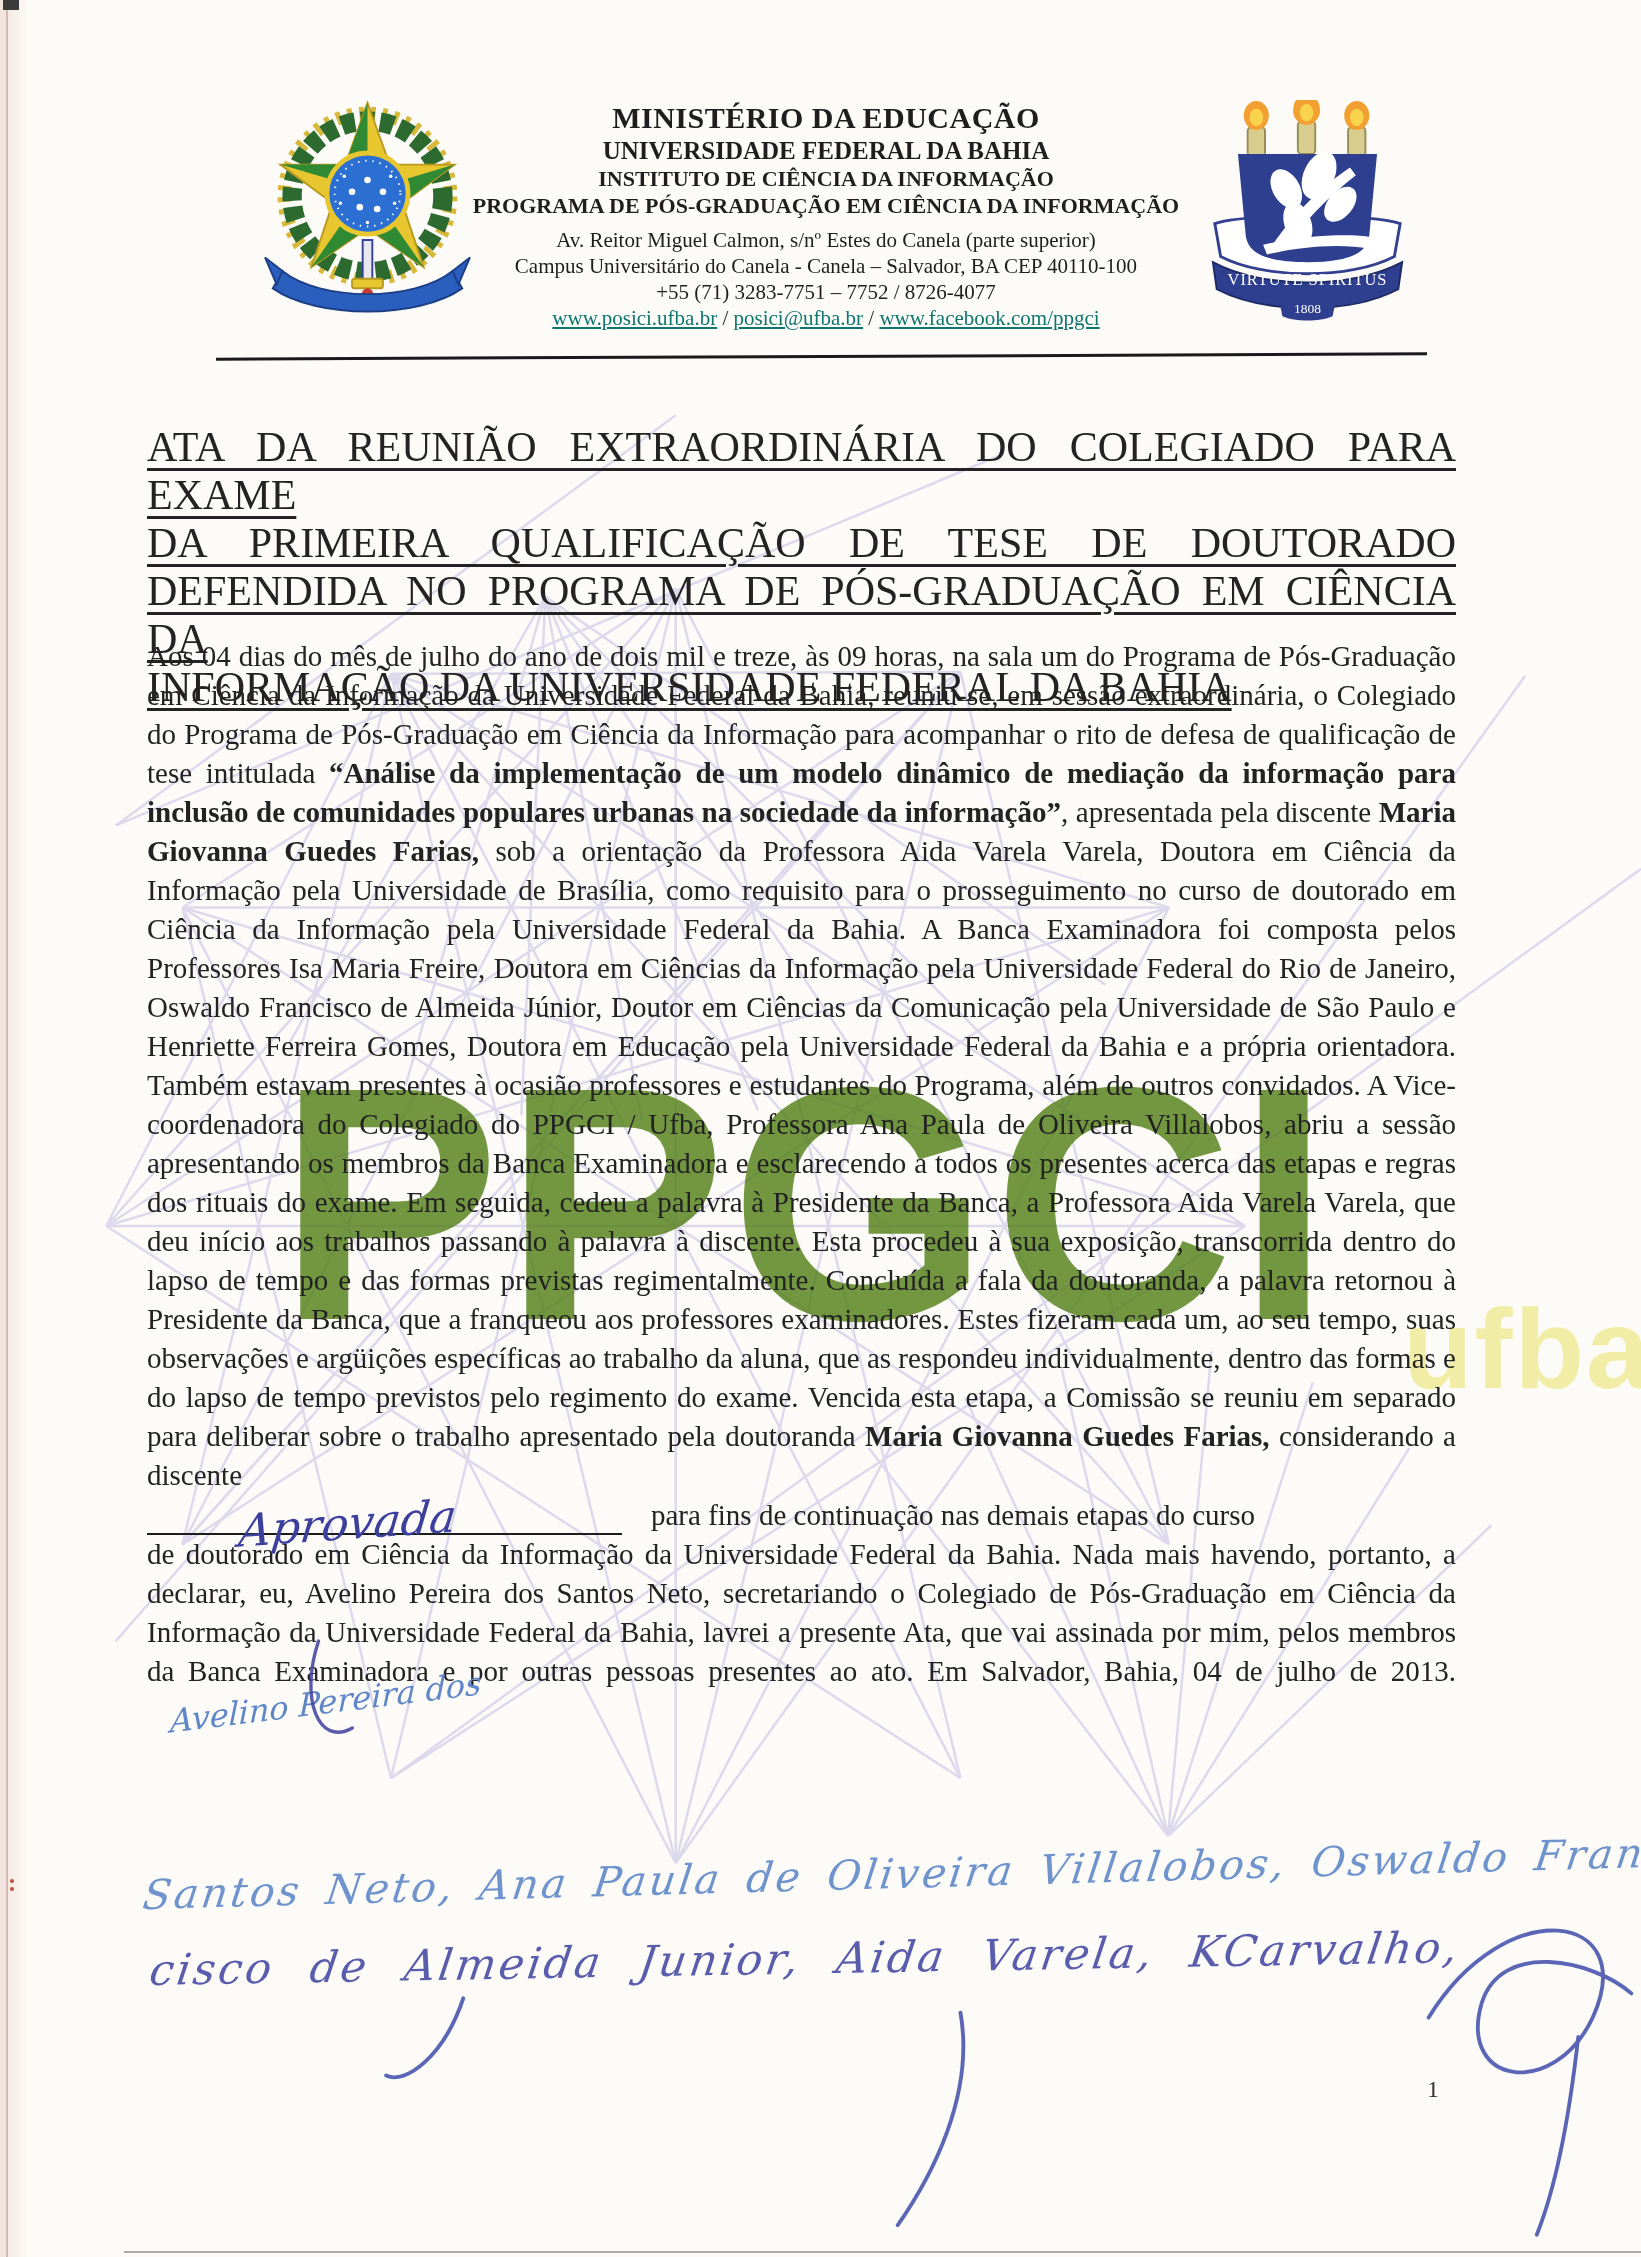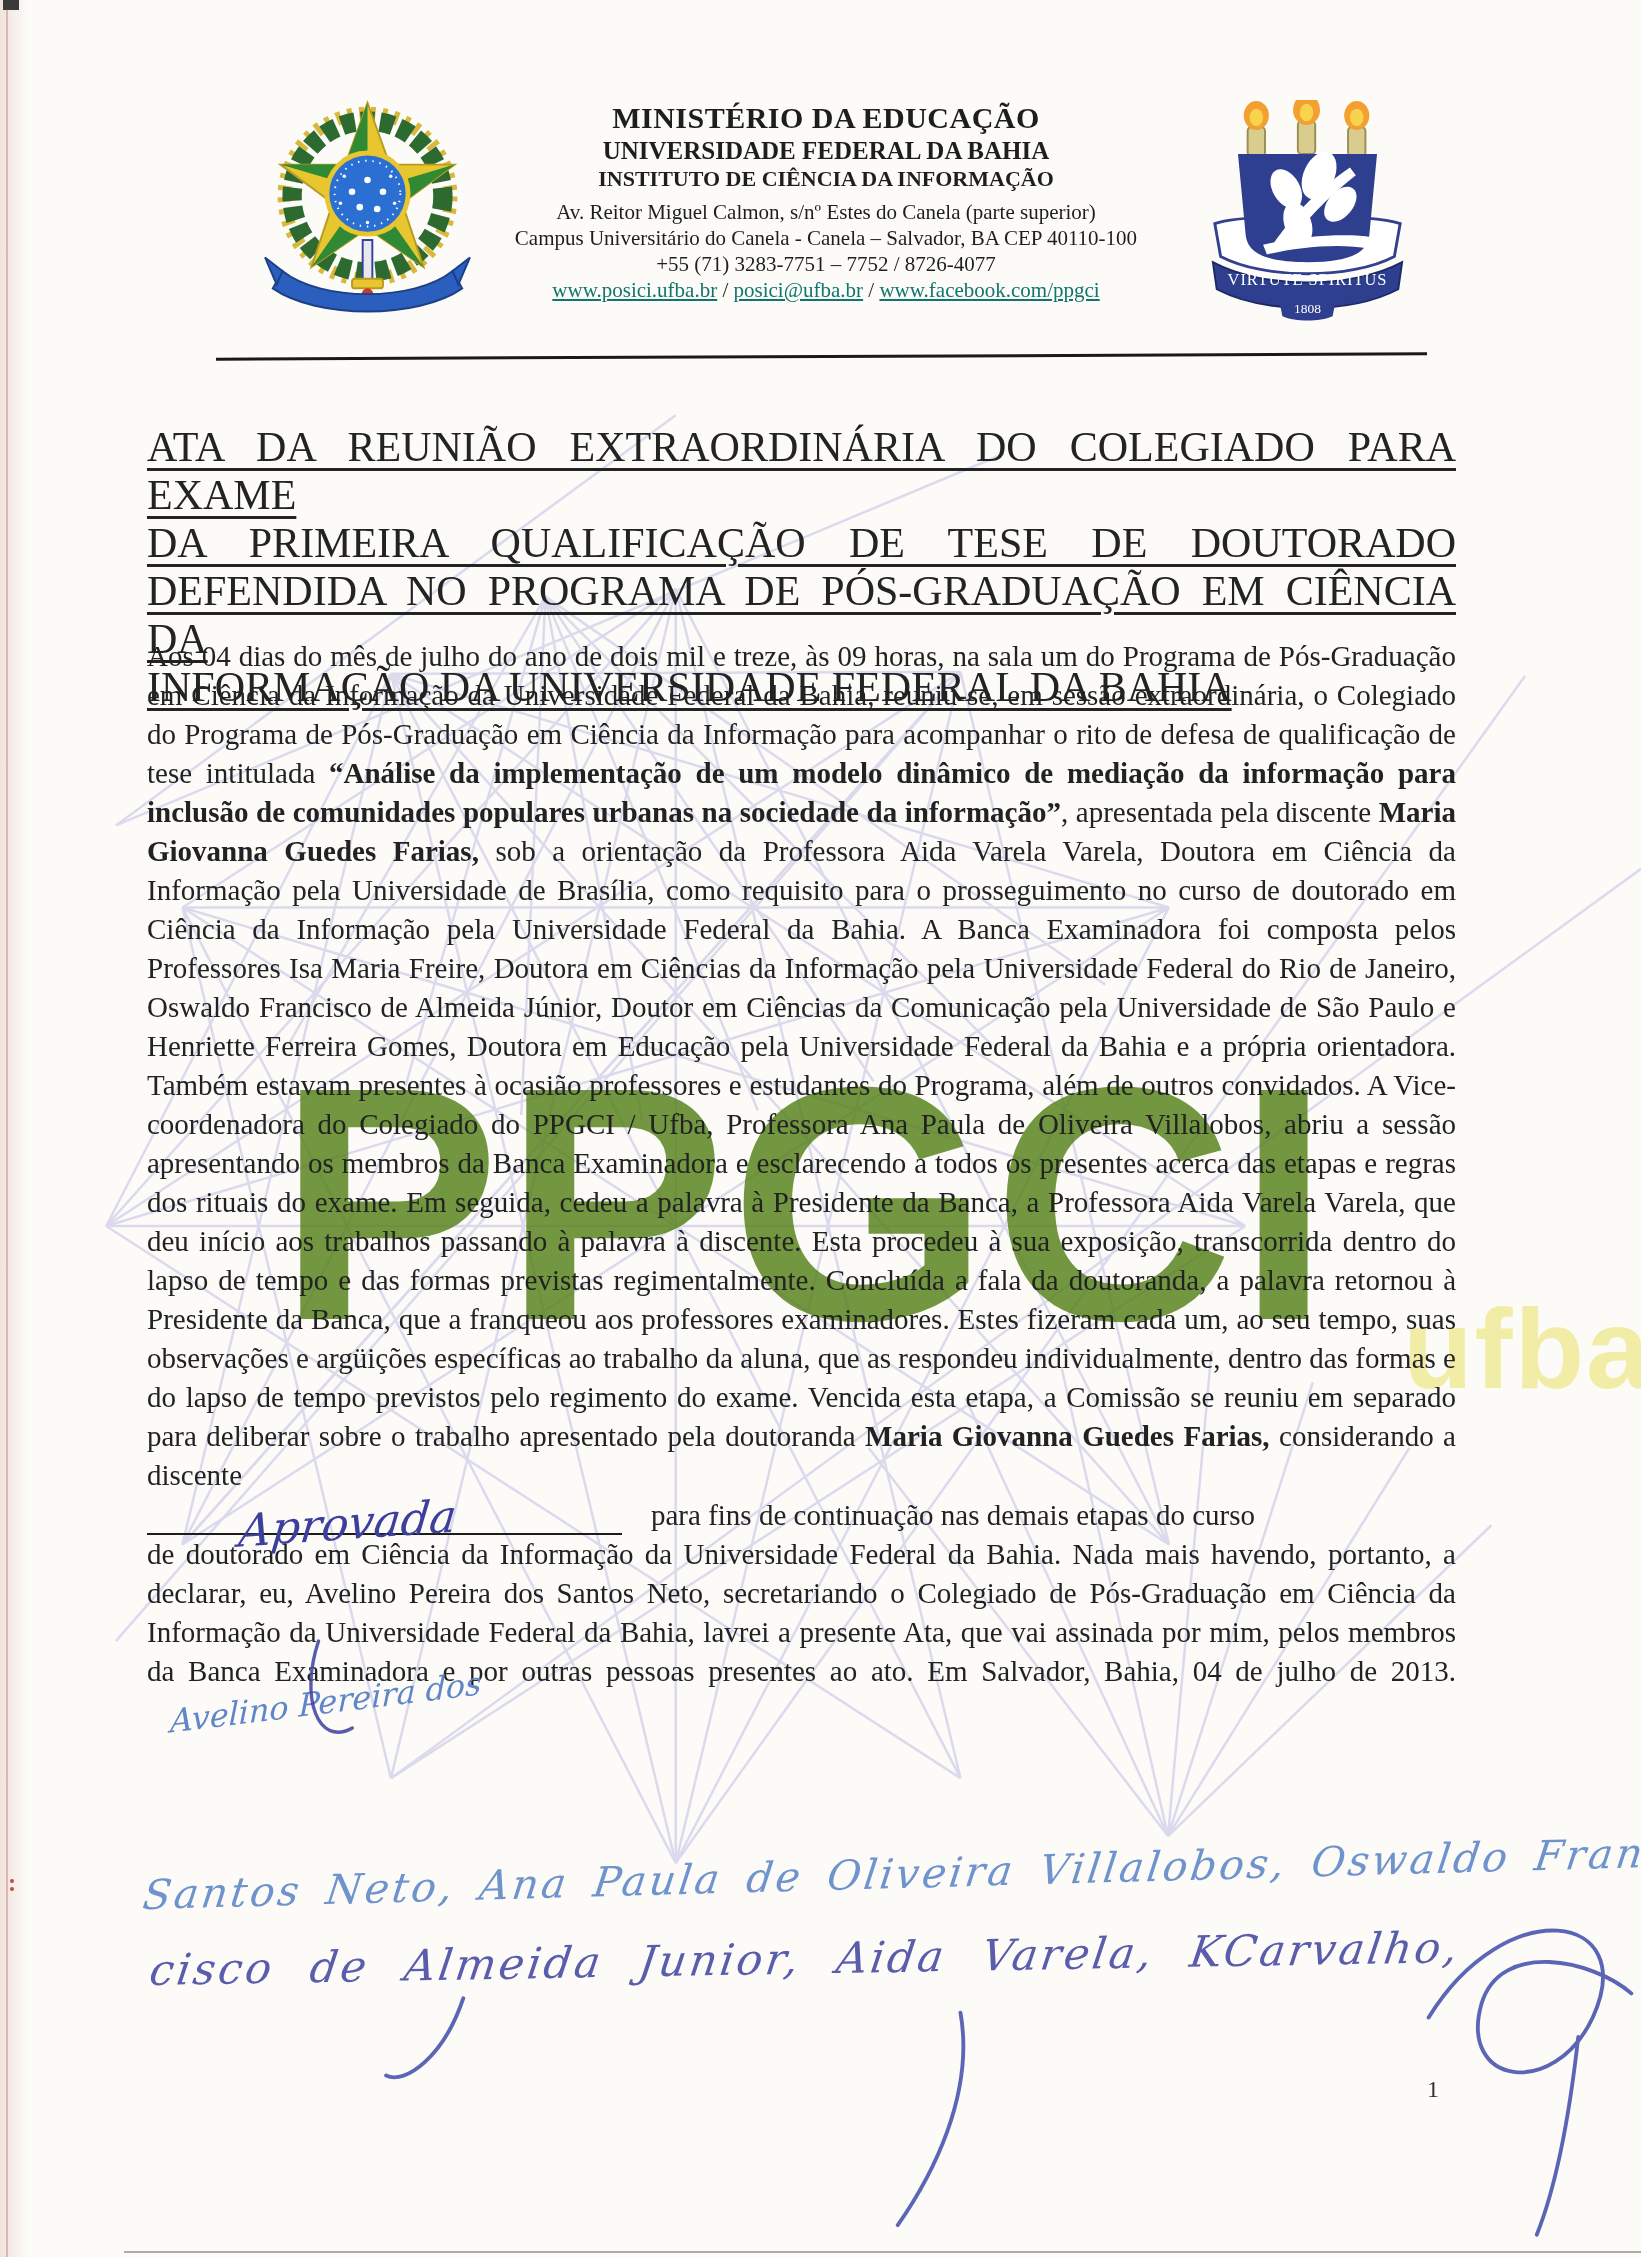--- a/index.html
+++ b/index.html
@@ -176,20 +176,21 @@
     <path d="M8,168 C60,196 152,196 204,168 L200,196 C150,222 62,222 12,196 Z" fill="#2e3f8f" stroke="#1e2a66" stroke-width="2"></path>
     <text x="106" y="192" text-anchor="middle" font-size="17" fill="#ffffff" font-family="Liberation Serif, serif" letter-spacing="1">VIRTUTE SPIRITUS</text>
     <path d="M76,204 C96,212 116,212 136,204 L132,224 C118,230 94,230 80,224 Z" fill="#2e3f8f"></path>
     <text x="106" y="221" text-anchor="middle" font-size="14" fill="#ffffff" font-family="Liberation Serif, serif">1808</text>
   </svg>
 
   <div class="hdr-center">
     <div class="hdr-ministry">MINISTÉRIO DA EDUCAÇÃO</div>
     <div class="hdr-university">UNIVERSIDADE FEDERAL DA BAHIA</div>
     <div class="hdr-institute">INSTITUTO DE CIÊNCIA DA INFORMAÇÃO</div>
+    <div class="hdr-program">PROGRAMA DE PÓS-GRADUAÇÃO EM CIÊNCIA DA INFORMAÇÃO</div>
     <div class="hdr-addr">Av. Reitor Miguel Calmon, s/nº Estes do Canela (parte superior)</div>
     <div class="hdr-addr2">Campus Universitário do Canela  - Canela – Salvador, BA CEP 40110-100</div>
     <div class="hdr-phone">+55 (71) 3283-7751 – 7752 / 8726-4077</div>
     <div class="hdr-links">
       <a>www.posici.ufba.br</a><span> / </span><a>posici@ufba.br</a><span> / </span><a>www.facebook.com/ppgci</a>
     </div>
   </div>
   <div class="hdr-rule"></div>
 
   <div class="doc-title">

